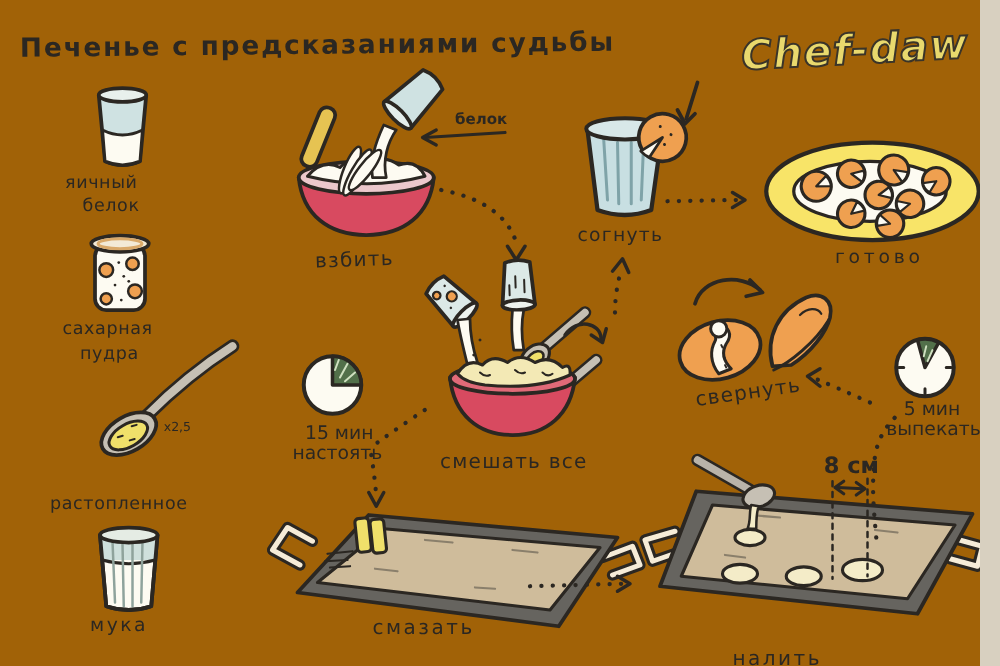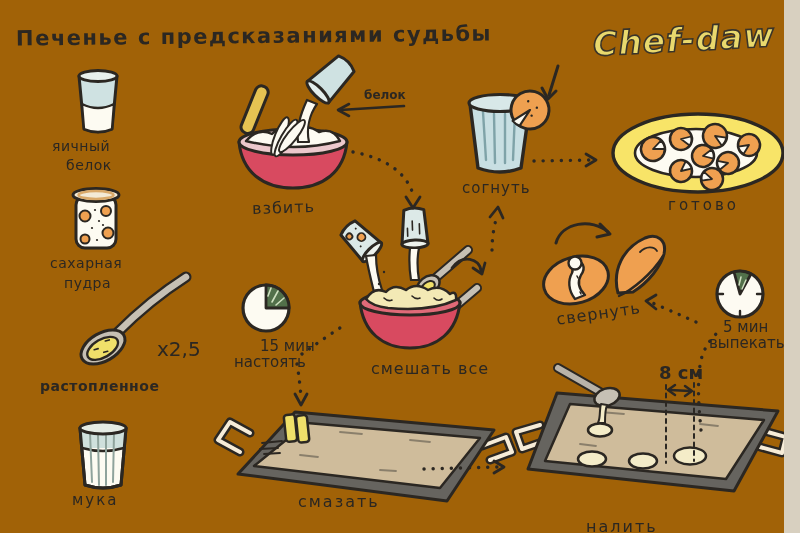--- a/index.html
+++ b/index.html
@@ -271,31 +271,31 @@
 
   <div class="hand title" style="left:16px;top:24px;">Печенье с предсказаниями судьбы</div>
   <div class="hand logo" style="left:593px;top:20px;">Chef-daw</div>
 
   <div class="hand ing" style="left:52px;top:138px;">яичный</div>
   <div class="hand ing" style="left:66px;top:157px;">белок</div>
 
   <div class="hand ing" style="left:50px;top:255px;">сахарная</div>
   <div class="hand ing" style="left:64px;top:275px;">пудра</div>
 
-  <div class="hand small" style="left:131px;top:337px;font-size:20px;margin-left:26px;">х2,5</div>
-  <div class="hand ing" style="left:40px;top:378px;font-weight:bold;">растопленное</div>
+  <div class="hand small" style="left:131px;top:337px;font-size:10px;">х2,5</div>
+  <div class="hand ing" style="left:40px;top:395px;">растопленное</div>
 
   <div class="hand ing" style="left:72px;top:491px;font-size:15px;letter-spacing:2px;">мука</div>
 
   <div class="hand cap" style="left:252px;top:198px;transform:rotate(-2deg);">взбить</div>
   <div class="hand note" style="left:364px;top:88px;border-bottom:0;">белок</div>
 
-  <div class="hand cap" style="left:352px;top:359px;margin-left:19px;">смешать все</div>
-
-  <div class="hand small" style="left:244px;top:337px;margin-left:16px;">15 мин</div>
+  <div class="hand cap" style="left:352px;top:359px;">смешать все</div>
+
+  <div class="hand small" style="left:244px;top:337px;">15 мин</div>
   <div class="hand small" style="left:234px;top:353px;">настоять</div>
 
   <div class="hand cap" style="left:298px;top:492px;letter-spacing:2px;">смазать</div>
 
   <div class="hand cap" style="left:586px;top:489px;letter-spacing:2px;margin-top:28px;">налить</div>
   <div class="hand note" style="left:659px;top:362px;font-size:18px;">8 см</div>
 
   <div class="hand small" style="left:723px;top:318px;">5 мин</div>
   <div class="hand small" style="left:709px;top:334px;">выпекать</div>
 

